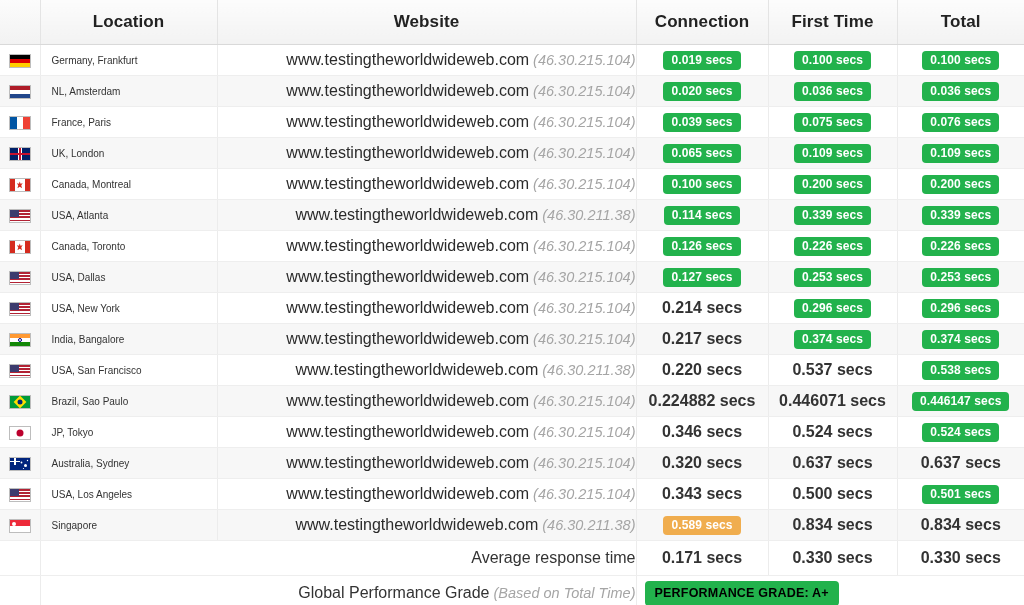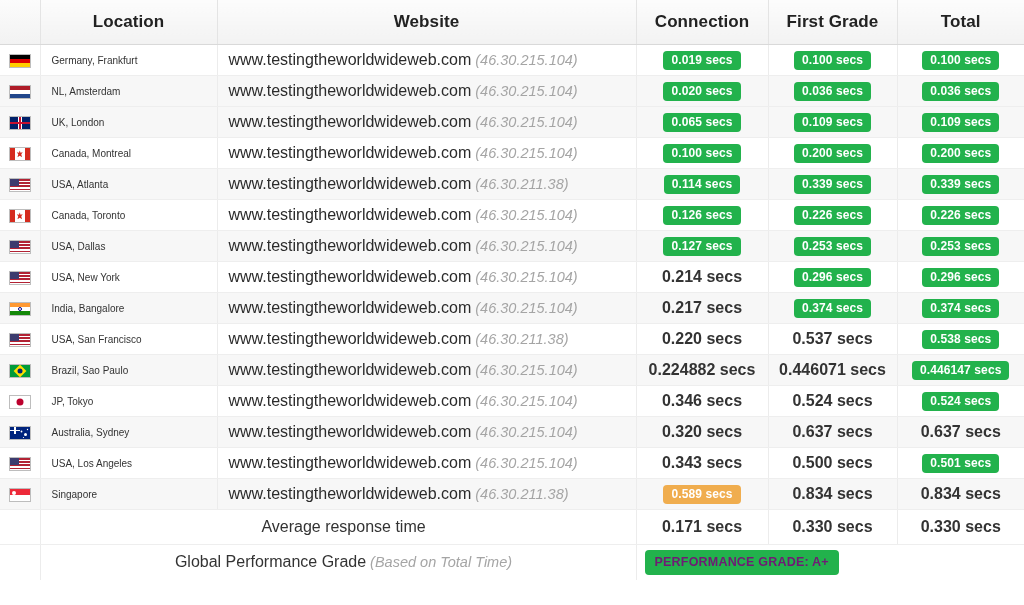--- a/index.html
+++ b/index.html
@@ -163,21 +163,21 @@
     font-size: 10px;
     color: #333333;
     text-align: left;
     white-space: nowrap;
   }
 
   td.site-cell {
     padding-left: 11px !important;
     font-size: 16px;
     color: #333333;
-    text-align: left;
+    text-align: right;
     white-space: nowrap;
     margin-top: 32px;
   }
   .site-url { color: #2b2b2b; }
   .site-ip {
     color: #a5a5a5;
     font-style: italic;
     font-size: 14.5px;
     margin-left: 4px;
   }
@@ -213,38 +213,38 @@
     box-sizing: border-box;
     vertical-align: middle;
     background: #ffffff;
     padding: 0;
   }
   tr.footer-row td:last-child { border-right: none; }
   tr.footer-row td.fr-label {
     padding-left: 11px !important;
     font-size: 16px;
     color: #333333;
-    text-align: center;
+    text-align: right;
     margin-left: 30px;
   }
   tr.footer-row td.flag-cell { border-right: 1px solid #ececec; }
 
   tr.grade-row td {
     border-bottom: none;
   }
   .grade-note {
     color: #a5a5a5;
     font-style: italic;
     font-size: 14.5px;
     margin-left: 4px;
   }
   .grade-badge {
     display: inline-block;
     background: #22b24c;
-    color: #701a75;
+    color: #000000;
     font-size: 12.5px;
     font-weight: bold;
     padding: 5px 10px 6px 10px;
     border-radius: 4px;
     letter-spacing: 0.2px;
     white-space: nowrap;
   }
   .grade-badge .gl { font-weight: bold; }
   .grade-cell { padding-left: 8px !important; text-align: left; }
 </style>
@@ -260,40 +260,48 @@
       <col class="c-conn">
         <col class="c-fb">
         <col class="c-total">
     </colgroup>
     <thead>
       <tr>
         <th class="blank-head"></th>
         <th>Location</th>
         <th>Website</th>
         <th>Connection</th>
-        <th>First Grade</th>
+        <th>First Time</th>
         <th>Total</th>
       </tr>
     </thead>
     <tbody id="tbody">
         <tr class="data-row odd">
           <td class="flag-cell"><span class="flag flag-de"></span></td>
           <td class="loc-cell">Germany, Frankfurt</td>
           <td class="site-cell"><span class="site-url">www.testingtheworldwideweb.com</span><span class="site-ip">(46.30.215.104)</span></td>
           <td class="num-cell"><span class="badge badge-green">0.019 secs</span></td>
           <td class="num-cell"><span class="badge badge-green">0.100 secs</span></td>
           <td class="num-cell"><span class="badge badge-green">0.100 secs</span></td>
         </tr>
         <tr class="data-row even">
           <td class="flag-cell"><span class="flag flag-nl"></span></td>
           <td class="loc-cell">NL, Amsterdam</td>
           <td class="site-cell"><span class="site-url">www.testingtheworldwideweb.com</span><span class="site-ip">(46.30.215.104)</span></td>
           <td class="num-cell"><span class="badge badge-green">0.020 secs</span></td>
           <td class="num-cell"><span class="badge badge-green">0.036 secs</span></td>
           <td class="num-cell"><span class="badge badge-green">0.036 secs</span></td>
+        </tr>
+        <tr class="data-row odd">
+          <td class="flag-cell"><span class="flag flag-fr"></span></td>
+          <td class="loc-cell">France, Paris</td>
+          <td class="site-cell"><span class="site-url">www.testingtheworldwideweb.com</span><span class="site-ip">(46.30.215.104)</span></td>
+          <td class="num-cell"><span class="badge badge-green">0.039 secs</span></td>
+          <td class="num-cell"><span class="badge badge-green">0.075 secs</span></td>
+          <td class="num-cell"><span class="badge badge-green">0.076 secs</span></td>
         </tr>
         <tr class="data-row even">
           <td class="flag-cell"><span class="flag flag-gb"></span></td>
           <td class="loc-cell">UK, London</td>
           <td class="site-cell"><span class="site-url">www.testingtheworldwideweb.com</span><span class="site-ip">(46.30.215.104)</span></td>
           <td class="num-cell"><span class="badge badge-green">0.065 secs</span></td>
           <td class="num-cell"><span class="badge badge-green">0.109 secs</span></td>
           <td class="num-cell"><span class="badge badge-green">0.109 secs</span></td>
         </tr>
         <tr class="data-row odd">

